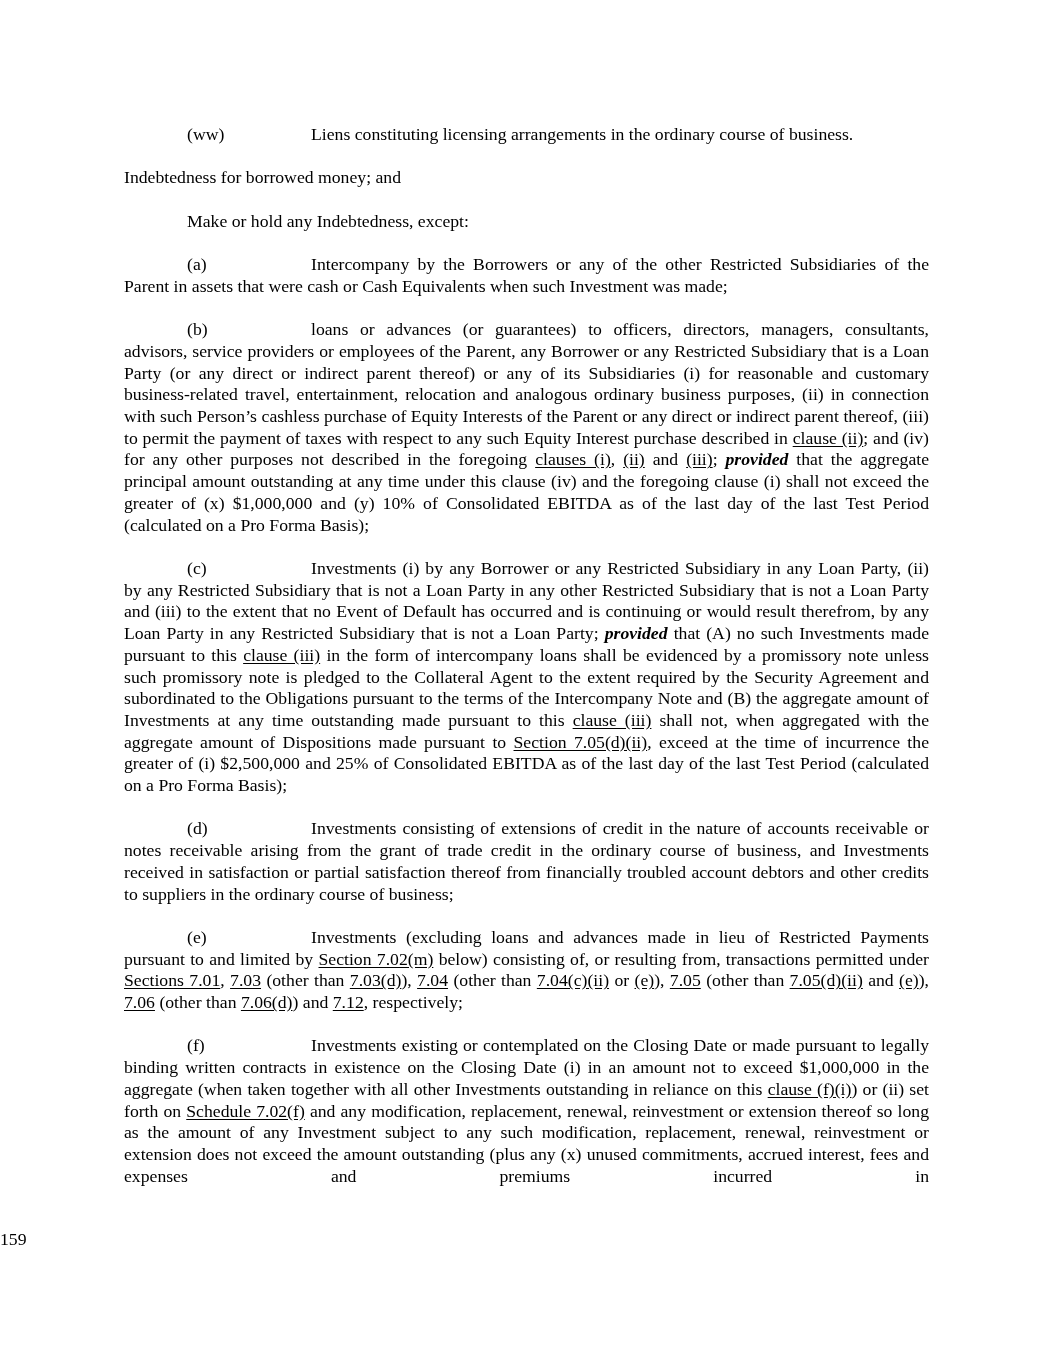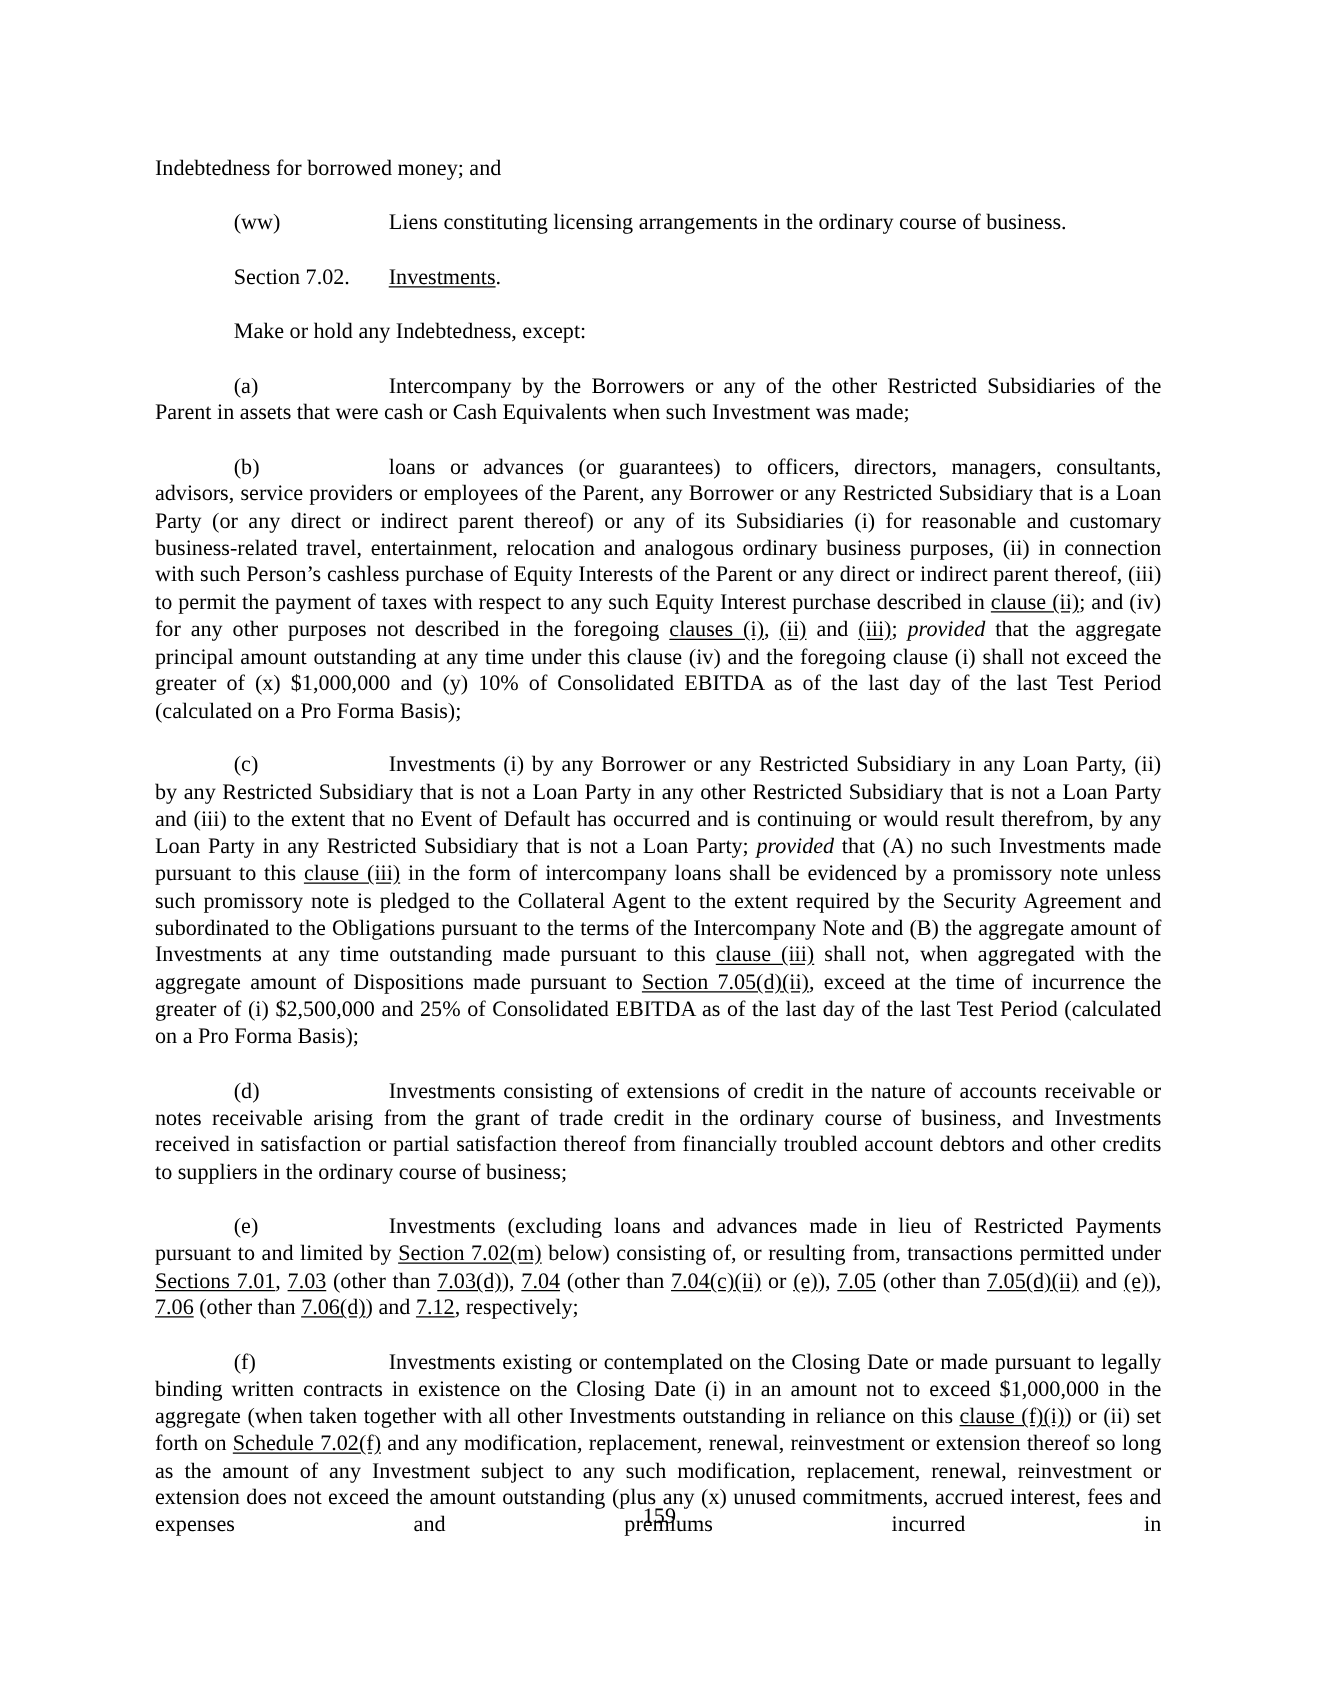--- a/index.html
+++ b/index.html
@@ -40,37 +40,37 @@
     display: inline-block;
     width: 124px;
     text-indent: 0;
   }
   .u {
     text-decoration: underline;
     text-underline-offset: 2px;
   }
   .i {
     font-style: italic;
+    font-weight: bold;
   }
   .page-number {
     position: absolute;
-    top: 1202px;
+    top: 1229px;
     left: 0;
     width: 100%;
-    text-align: center;
+    text-align: left;
   }
 </style>
 </head>
 <body>
 
 <div class="page">
   <div class="content">
+      <p class="para"><span class="label">(ww)</span><span class="">Liens constituting licensing arrangements in the ordinary course of business.</span></p>
       <p class="para flush"><span class="">Indebtedness for borrowed money; and</span></p>
-      <p class="para"><span class="label">(ww)</span><span class="">Liens constituting licensing arrangements in the ordinary course of business.</span></p>
-      <p class="para"><span class="label">Section 7.02.</span><span class="u">Investments</span><span class="">.</span></p>
       <p class="para"><span class="">Make or hold any Indebtedness, except:</span></p>
       <p class="para"><span class="label">(a)</span><span class="">Intercompany by the Borrowers or any of the other Restricted Subsidiaries of the Parent in assets that were cash or Cash Equivalents when such Investment was made;</span></p>
       <p class="para"><span class="label">(b)</span><span class="">loans or advances (or guarantees) to officers, directors, managers, consultants, advisors, service providers or employees of the Parent, any Borrower or any Restricted Subsidiary that is a Loan Party (or any direct or indirect parent thereof) or any of its Subsidiaries (i) for reasonable and customary business-related travel, entertainment, relocation and analogous ordinary business purposes, (ii) in connection with such Person’s cashless purchase of Equity Interests of the Parent or any direct or indirect parent thereof, (iii) to permit the payment of taxes with respect to any such Equity Interest purchase described in </span><span class="u">clause (ii)</span><span class="">; and (iv) for any other purposes not described in the foregoing </span><span class="u">clauses (i)</span><span class="">, </span><span class="u">(ii)</span><span class=""> and </span><span class="u">(iii)</span><span class="">; </span><span class="i">provided</span><span class=""> that the aggregate principal amount outstanding at any time under this clause (iv) and the foregoing clause (i) shall not exceed the greater of (x) $1,000,000 and (y) 10% of Consolidated EBITDA as of the last day of the last Test Period (calculated on a Pro Forma Basis);</span></p>
       <p class="para"><span class="label">(c)</span><span class="">Investments (i) by any Borrower or any Restricted Subsidiary in any Loan Party, (ii) by any Restricted Subsidiary that is not a Loan Party in any other Restricted Subsidiary that is not a Loan Party and (iii) to the extent that no Event of Default has occurred and is continuing or would result therefrom, by any Loan Party in any Restricted Subsidiary that is not a Loan Party; </span><span class="i">provided</span><span class=""> that (A) no such Investments made pursuant to this </span><span class="u">clause (iii)</span><span class=""> in the form of intercompany loans shall be evidenced by a promissory note unless such promissory note is pledged to the Collateral Agent to the extent required by the Security Agreement and subordinated to the Obligations pursuant to the terms of the Intercompany Note and (B) the aggregate amount of Investments at any time outstanding made pursuant to this </span><span class="u">clause (iii)</span><span class=""> shall not, when aggregated with the aggregate amount of Dispositions made pursuant to </span><span class="u">Section 7.05(d)(ii)</span><span class="">, exceed at the time of incurrence the greater of (i) $2,500,000 and 25% of Consolidated EBITDA as of the last day of the last Test Period (calculated on a Pro Forma Basis);</span></p>
       <p class="para"><span class="label">(d)</span><span class="">Investments consisting of extensions of credit in the nature of accounts receivable or notes receivable arising from the grant of trade credit in the ordinary course of business, and Investments received in satisfaction or partial satisfaction thereof from financially troubled account debtors and other credits to suppliers in the ordinary course of business;</span></p>
       <p class="para"><span class="label">(e)</span><span class="">Investments (excluding loans and advances made in lieu of Restricted Payments pursuant to and limited by </span><span class="u">Section 7.02(m)</span><span class=""> below) consisting of, or resulting from, transactions permitted under </span><span class="u">Sections 7.01</span><span class="">, </span><span class="u">7.03</span><span class=""> (other than </span><span class="u">7.03(d)</span><span class="">), </span><span class="u">7.04</span><span class=""> (other than </span><span class="u">7.04(c)(ii)</span><span class=""> or </span><span class="u">(e)</span><span class="">), </span><span class="u">7.05</span><span class=""> (other than </span><span class="u">7.05(d)(ii)</span><span class=""> and </span><span class="u">(e)</span><span class="">), </span><span class="u">7.06</span><span class=""> (other than </span><span class="u">7.06(d)</span><span class="">) and </span><span class="u">7.12</span><span class="">, respectively;</span></p>
       <p class="para continues"><span class="label">(f)</span><span class="">Investments existing or contemplated on the Closing Date or made pursuant to legally binding written contracts in existence on the Closing Date (i) in an amount not to exceed $1,000,000 in the aggregate (when taken together with all other Investments outstanding in reliance on this </span><span class="u">clause (f)(i)</span><span class="">) or (ii) set forth on </span><span class="u">Schedule 7.02(f)</span><span class=""> and any modification, replacement, renewal, reinvestment or extension thereof so long as the amount of any Investment subject to any such modification, replacement, renewal, reinvestment or extension does not exceed the amount outstanding (plus any (x) unused commitments, accrued interest, fees and expenses and premiums incurred in</span></p>
     </div>
   <div class="page-number">159</div>
 </div>

